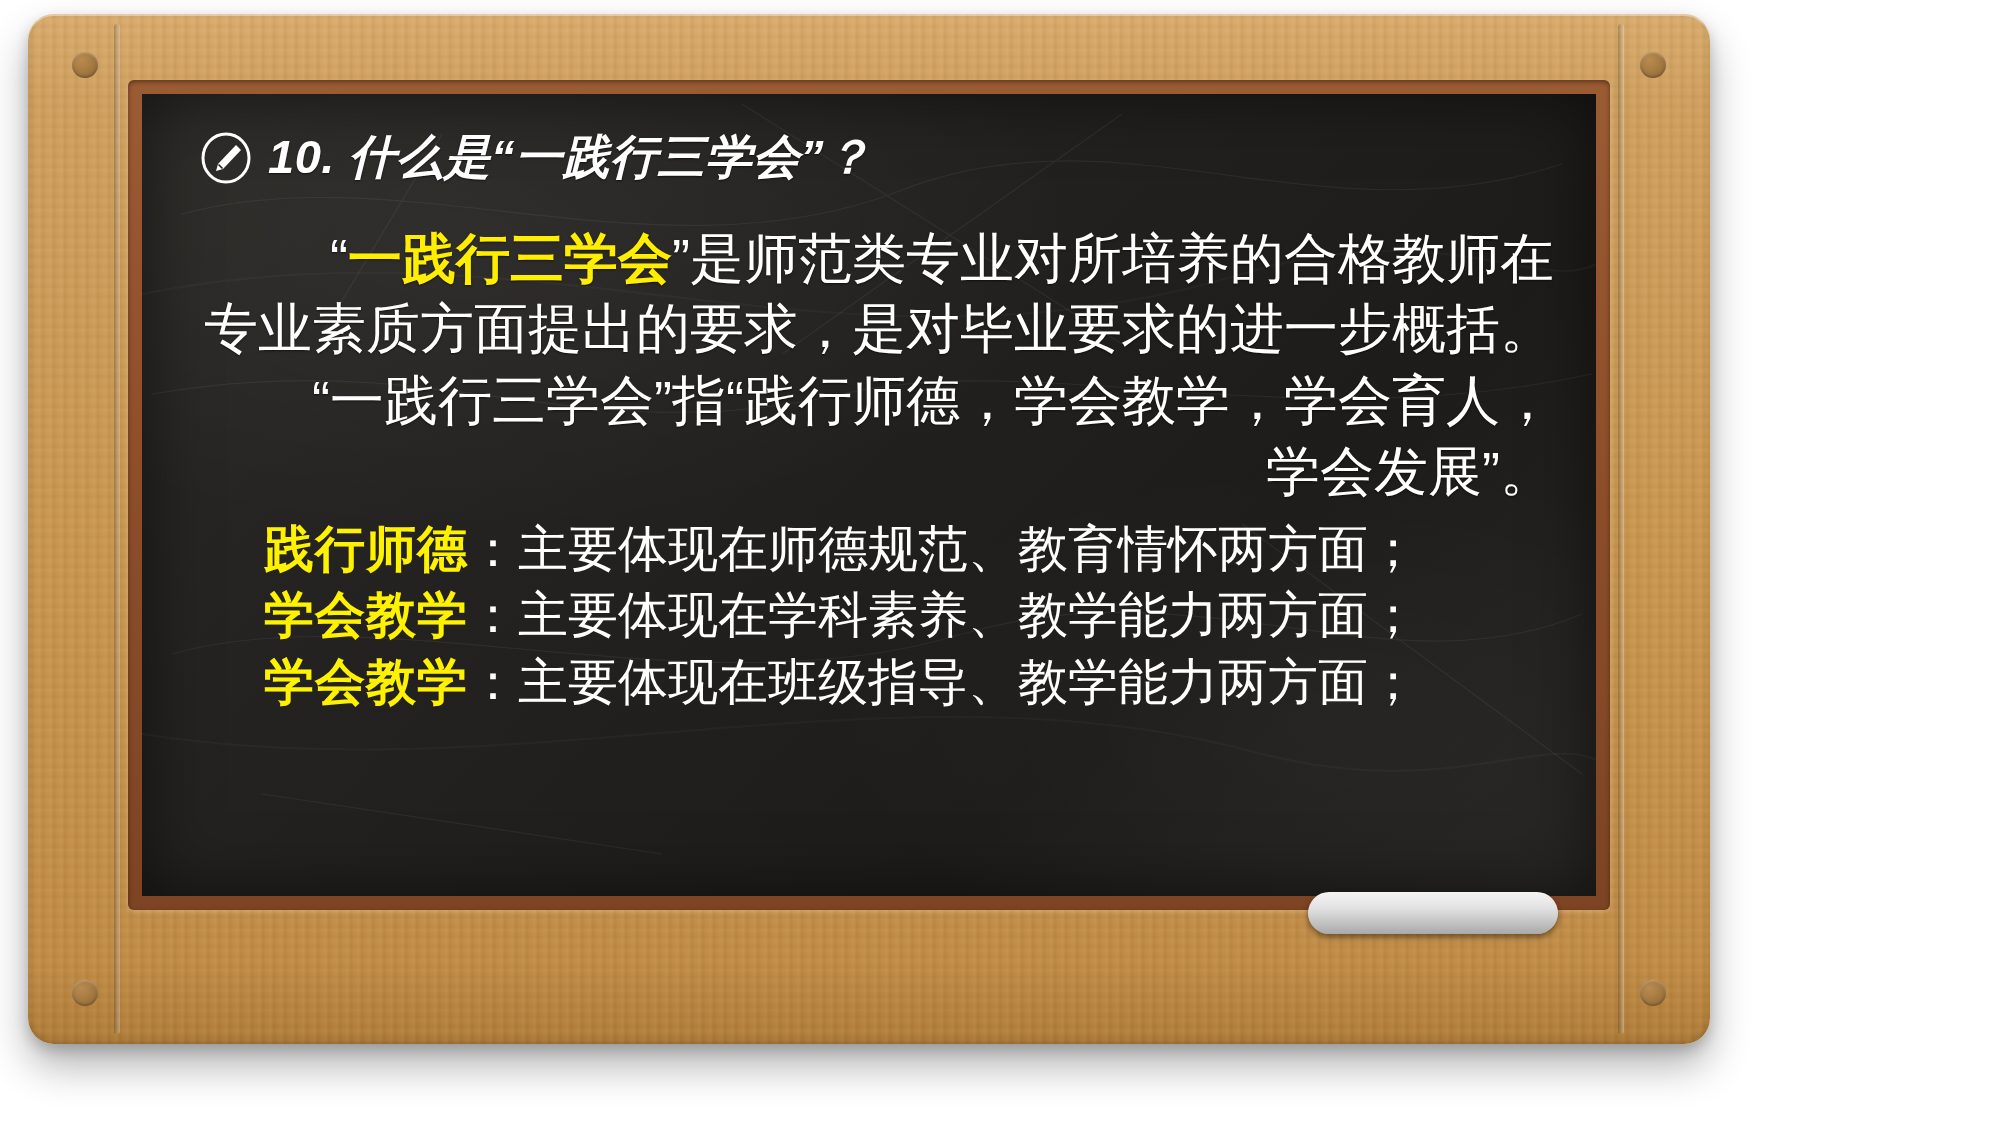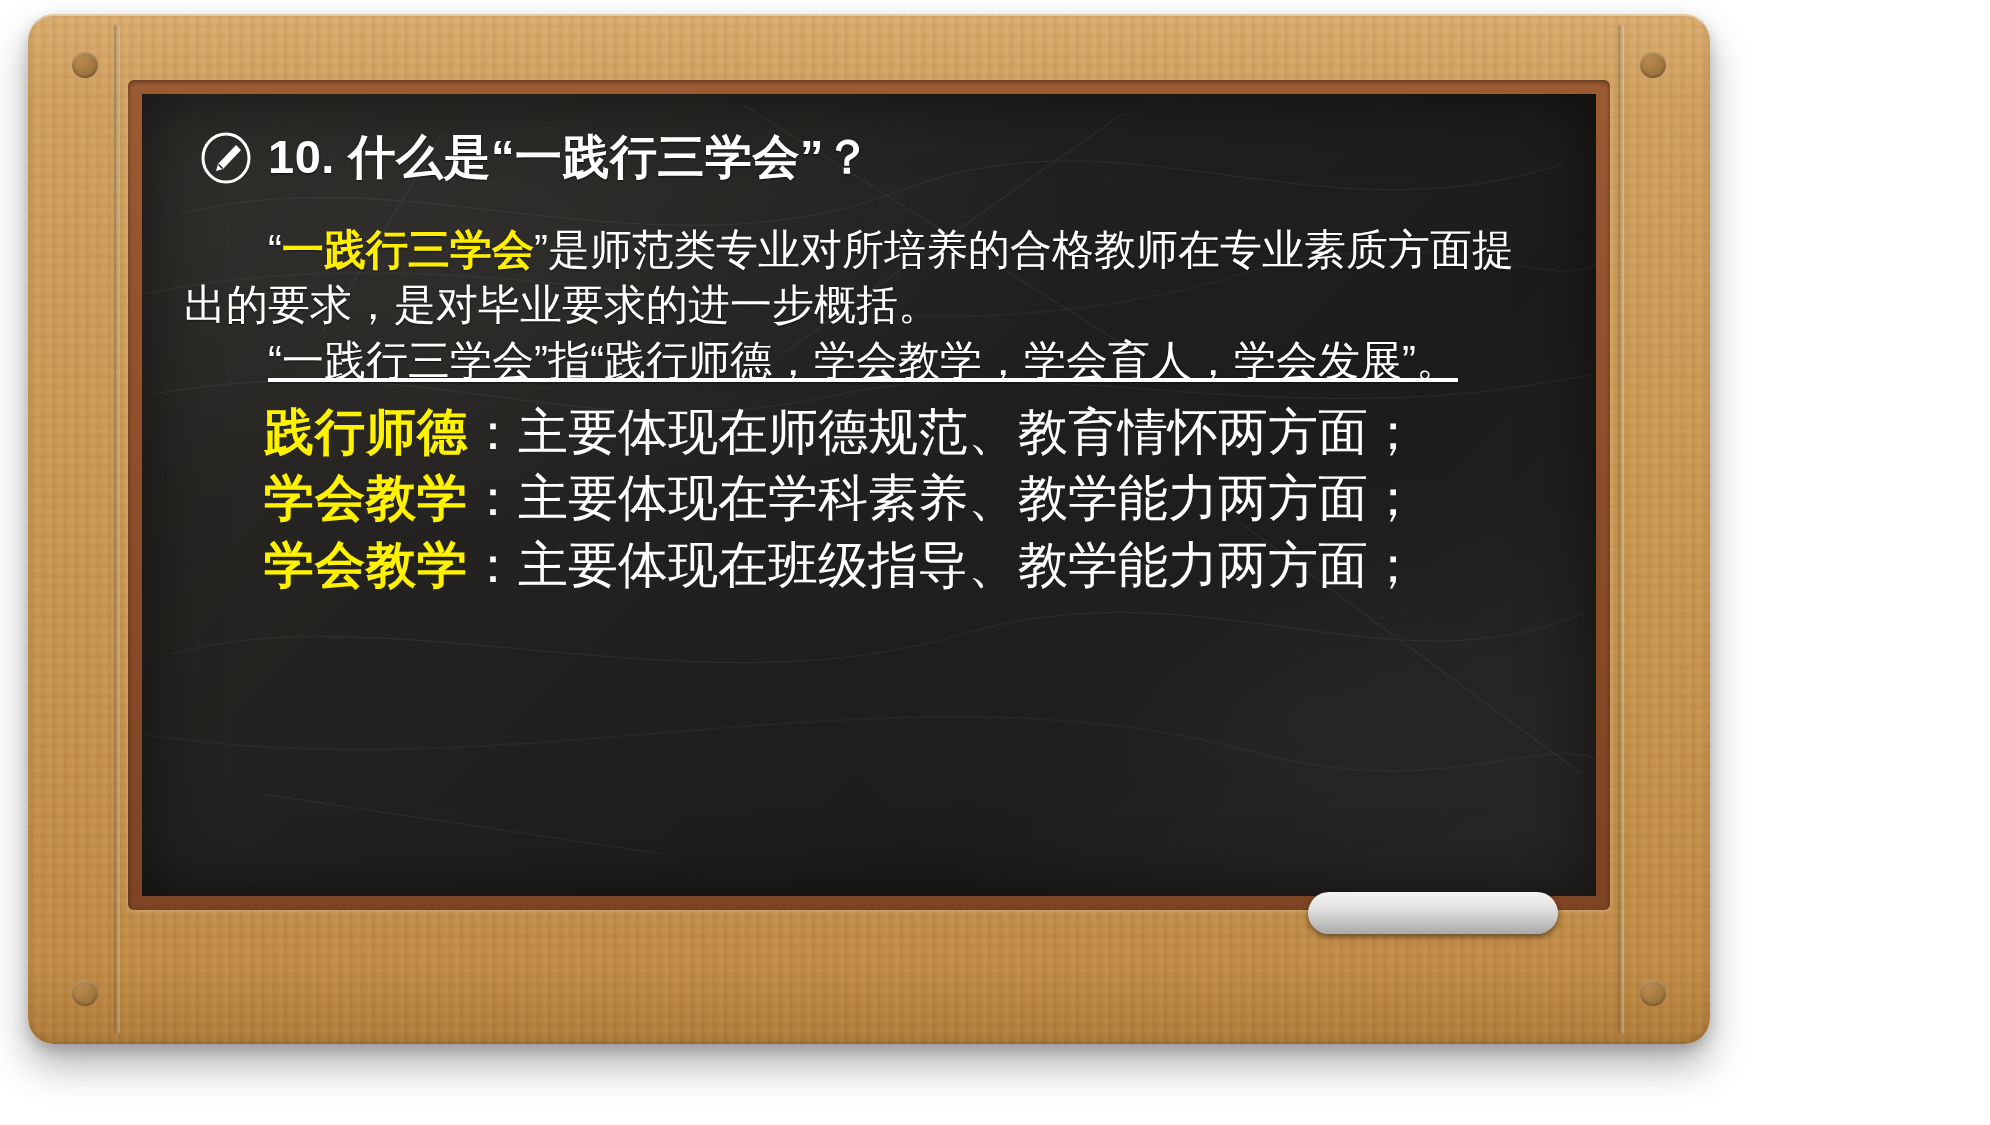--- a/index.html
+++ b/index.html
@@ -148,32 +148,34 @@
     flex: 0 0 auto;
     display: block;
   }
 
   .title-text {
     font-size: 47px;
     font-weight: 700;
     letter-spacing: 0.5px;
     white-space: nowrap;
     text-shadow: 0 1px 2px rgba(0,0,0,0.6);
+    font-style: italic;
   }
 
   .body {
     margin-top: 34px;
-    font-size: 42px;
+    font-size: 54px;
     line-height: 1.30;
     font-weight: 500;
     text-shadow: 0 1px 2px rgba(0,0,0,0.55);
+    text-align: right;
   }
 
   .para { text-indent: 2em; }
-  .para + .para { margin-top: 2px; text-decoration: underline; }
+  .para + .para { margin-top: 2px; }
 
   .hl {
     color: #ffee00;
     font-weight: 800;
     background: transparent;
   }
 
   .defs {
     margin-top: 10px;
     padding-left: 80px;

